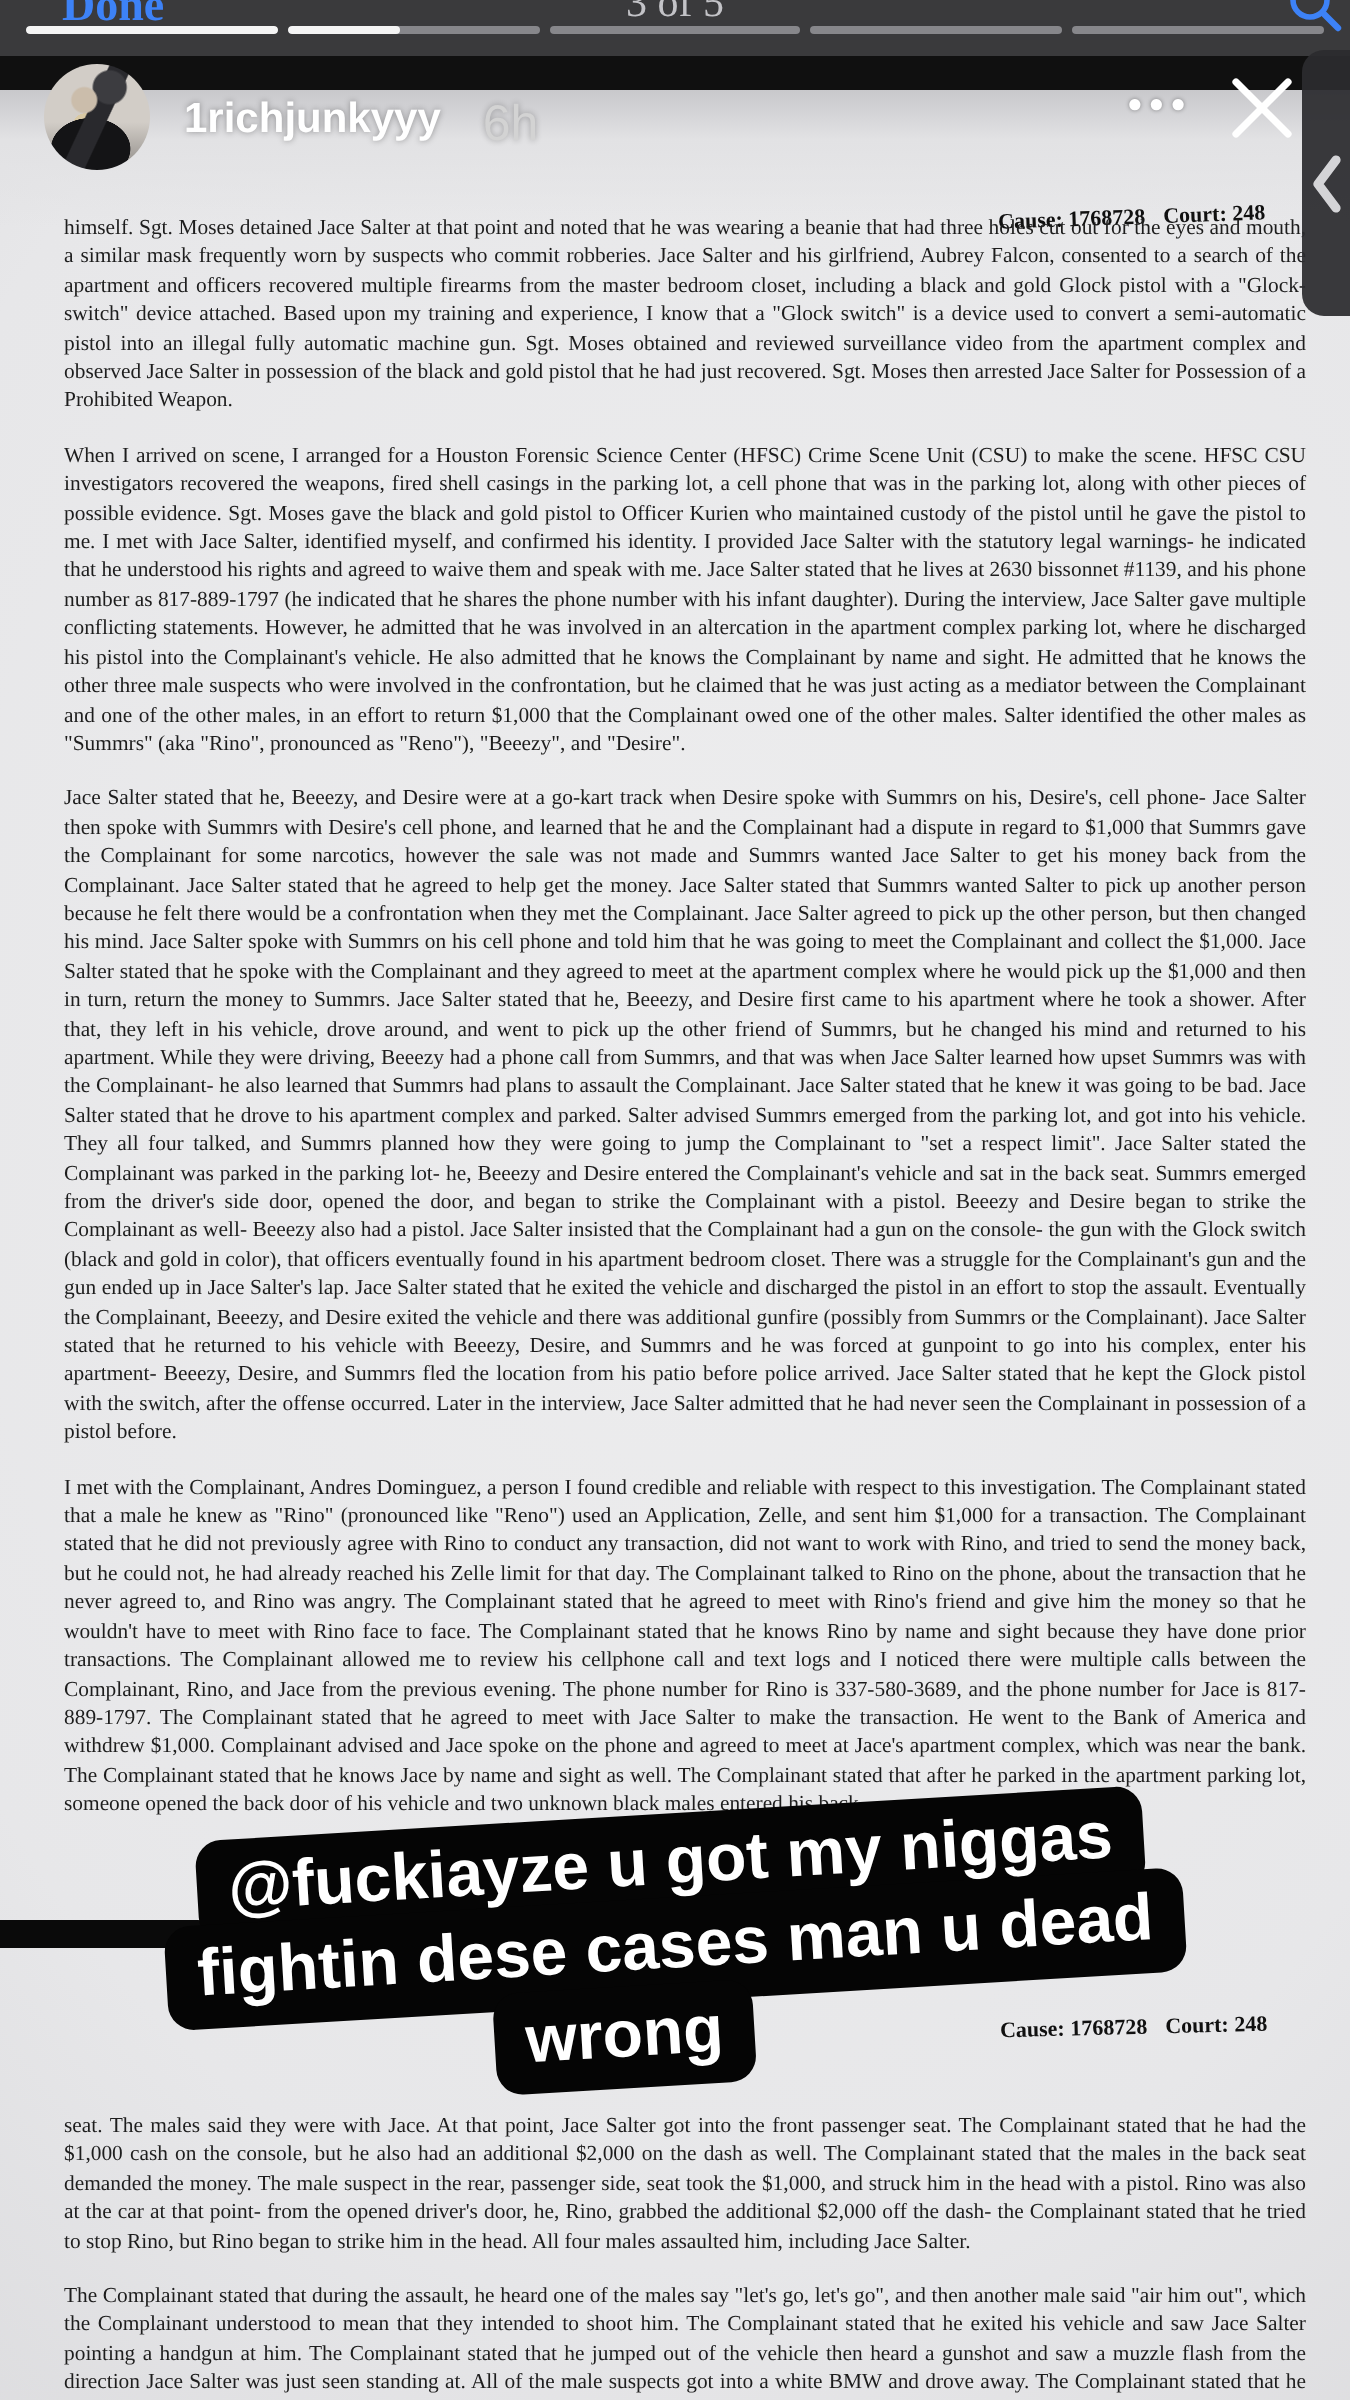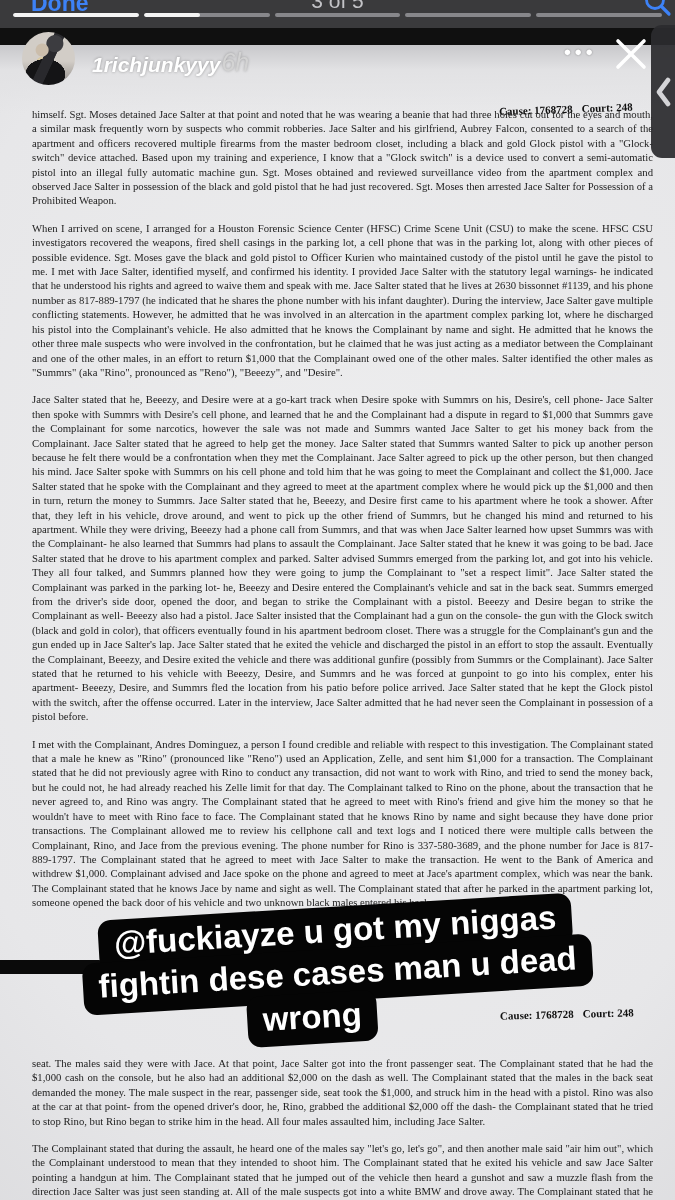--- a/index.html
+++ b/index.html
@@ -2,21 +2,21 @@
 <html><head>
 <meta charset="utf-8">
 <style>
   html,body{margin:0;padding:0;}
   body{width:675px;height:1200px;overflow:hidden;position:relative;background:#000;
        font-family:"Liberation Sans",sans-serif;}
   .abs{position:absolute;}
 
   
   .top-chrome{position:absolute;top:0;left:0;width:675px;height:28px;background:#3a3a3c;
-              overflow:hidden;z-index:40;}
+              overflow:hidden;z-index:40;font-family:Liberation Serif, serif;}
   .done-btn{position:absolute;left:31px;top:-10px;color:#3d82f7;font-size:23px;font-weight:600;}
   .page-indicator{position:absolute;left:0;right:0;top:-11px;text-align:center;color:#c3c3c7;
                   font-size:21px;font-weight:500;}
   .search-btn{position:absolute;right:3px;top:-13px;}
   
   .progress-row{position:absolute;top:13px;left:13px;right:13px;height:4px;display:flex;gap:5px;z-index:45;}
   .progress-row .seg{flex:1;height:4px;border-radius:2px;background:#87878b;overflow:hidden;}
   .progress-row .seg .fill{height:100%;background:#f4f4f4;border-radius:2px;}
 
   
@@ -45,21 +45,21 @@
   
   .story-header{position:absolute;top:30px;left:0;width:675px;height:60px;z-index:50;}
   .avatar{position:absolute;left:22px;top:2px;width:53px;height:53px;border-radius:50%;overflow:hidden;
           background:
             radial-gradient(circle at 38% 34%, #cbbdab 0 6px, rgba(0,0,0,0) 7px),
             radial-gradient(circle at 62% 22%, #3c3c40 0 8px, rgba(0,0,0,0) 9px),
             linear-gradient(115deg, rgba(0,0,0,0) 42%, #29292d 43% 57%, rgba(0,0,0,0) 58%),
             radial-gradient(ellipse 62% 48% at 44% 80%, #141416 0 60%, rgba(0,0,0,0) 61%),
             radial-gradient(ellipse 20% 16% at 40% 56%, #d9c9a4 0 60%, rgba(0,0,0,0) 61%),
             linear-gradient(180deg,#d2cdc7 0 55%, #8f8b87 100%);}
-  .story-user{position:absolute;left:92px;top:18px;display:flex;align-items:flex-end;gap:1px;font-style:italic;}
+  .story-user{position:absolute;left:92px;top:18px;display:flex;align-items:flex-start;gap:21px;}
   .username{color:#fff;font-size:21px;font-weight:700;text-shadow:0 0 3px rgba(0,0,0,.35);}
   .timestamp{color:#d3d3d3;font-size:25px;font-weight:400;text-shadow:0 0 3px rgba(0,0,0,.3);}
   .menu-btn{position:absolute;right:79px;top:14px;color:#fff;font-size:13px;letter-spacing:3px;
             font-weight:700;text-shadow:0 0 2px rgba(0,0,0,.4);}
   .close-btn{position:absolute;right:26px;top:6px;}
 
   
   .right-tab{position:absolute;top:25px;right:0;width:24px;height:133px;background:rgba(43,43,46,.93);
              border-radius:11px 0 0 11px;z-index:60;}
   .right-tab svg{position:absolute;left:4px;top:52px;}

